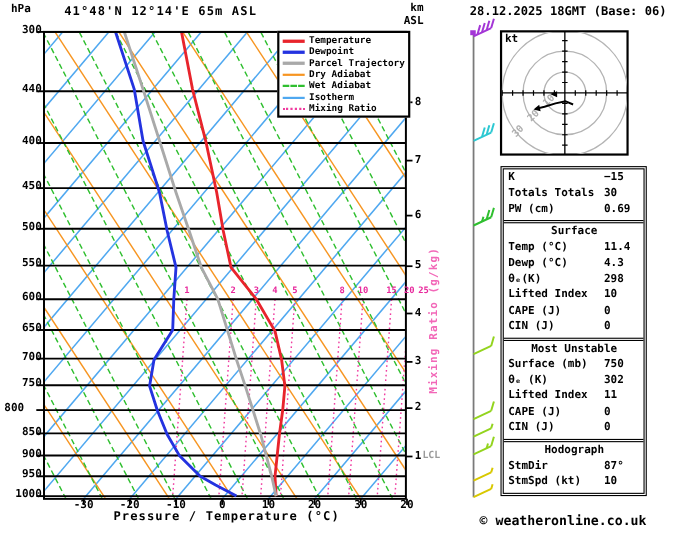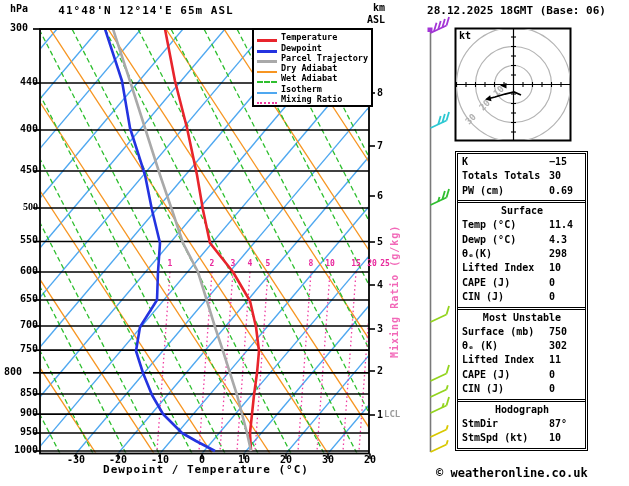--- a/index.html
+++ b/index.html
@@ -17,21 +17,21 @@
   .mixlabel{left:389px;top:358px;transform:rotate(-90deg);transform-origin:0 0;font-size:10px;color:#f268b8;letter-spacing:1px}
   .kt{left:459px;top:30px;font-size:10px}
   .lcl{left:384px;top:410px;font-size:9px;color:#9a9a9a}
   .pos{position:absolute;white-space:nowrap;font-weight:bold;color:#000;line-height:1}
   .axisnum{font-size:10px}
   .kmnum{font-size:10px}
   .mixnum{font-size:8px;color:#e8289c}
   .anchor-end{transform:translateX(-100%)}
   .anchor-mid{transform:translateX(-50%)}
   .legend{position:absolute;left:252px;top:28px;width:117px;background:#fff;border:2px solid #000;padding:2px 0 1px 0;z-index:5}
-  .lrow{display:flex;align-items:flex-end;height:10.3px}
+  .lrow{display:flex;align-items:center;height:10.3px}
   .sw{width:20px;height:0;margin:0 4px 0 3px;flex:0 0 20px}
   .lt{font-size:8.5px;font-weight:bold;color:#000}
   .panel{position:absolute;left:455px;top:151px;width:127px;background:#fff;border:3px double #000;z-index:5}
   .section{padding:1px 3px 2px 4px}
   .section + .section{border-top:3px double #000}
   .shead{text-align:center;font-size:10px;font-weight:bold;line-height:14px}
   .trow{display:flex;font-size:10px;font-weight:bold;line-height:14.4px}
   .tl{flex:0 0 87px;white-space:nowrap}
   .tv{white-space:nowrap}
 </style>
@@ -245,32 +245,32 @@
           <path d="M500,85.5 L506.5,83 L506.5,88.5 Z" fill="#000"></path>
         </g>
       </g>
     </svg>
 
   <div class="t title">41°48'N 12°14'E 65m ASL</div>
   <div class="t hpa">hPa</div>
   <div class="t km">km</div>
   <div class="t asl">ASL</div>
   <div class="t date">28.12.2025 18GMT (Base: 06)</div>
-  <div class="t caption">Dewpoint / Temperature (°C)</div>
+  <div class="t caption">Pressure / Temperature (°C)</div>
   <div class="t footer">© weatheronline.co.uk</div>
   <div class="t mixlabel">Mixing Ratio (g/kg)</div>
   <div class="t kt">kt</div>
   <div class="t lcl">LCL</div>
 
   <div>
-      <span class="pos axisnum anchor-end" style="left: 28px; top: 23px;">300</span>
+      <span class="pos axisnum anchor-end" style="left: 38px; top: 23px;">300</span>
       <span class="pos axisnum anchor-end" style="left: 38px; top: 77px;">440</span>
       <span class="pos axisnum anchor-end" style="left: 38px; top: 124px;">400</span>
       <span class="pos axisnum anchor-end" style="left: 38px; top: 165px;">450</span>
-      <span class="pos axisnum anchor-end" style="left: 38px; top: 202px; font-family: Liberation Serif, serif;">500</span>
+      <span class="pos axisnum anchor-end" style="left: 38px; top: 202px;">500</span>
       <span class="pos axisnum anchor-end" style="left: 38px; top: 235px;">550</span>
       <span class="pos axisnum anchor-end" style="left: 38px; top: 266px;">600</span>
       <span class="pos axisnum anchor-end" style="left: 38px; top: 294px;">650</span>
       <span class="pos axisnum anchor-end" style="left: 38px; top: 320px;">700</span>
       <span class="pos axisnum anchor-end" style="left: 38px; top: 344px;">750</span>
       <span class="pos axisnum anchor-end" style="left: 22px; top: 367px;">800</span>
       <span class="pos axisnum anchor-end" style="left: 38px; top: 388px;">850</span>
       <span class="pos axisnum anchor-end" style="left: 38px; top: 408px;">900</span>
       <span class="pos axisnum anchor-end" style="left: 38px; top: 427px;">950</span>
       <span class="pos axisnum anchor-end" style="left: 38px; top: 445px;">1000</span>

